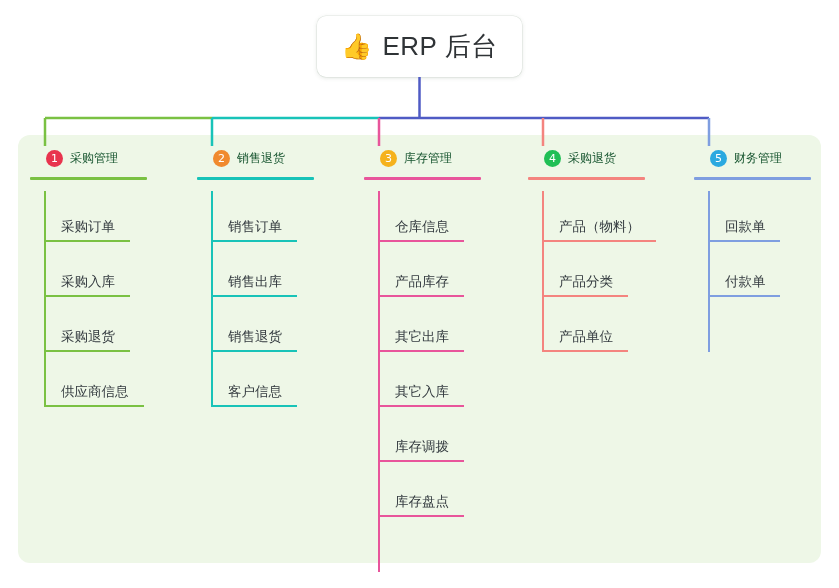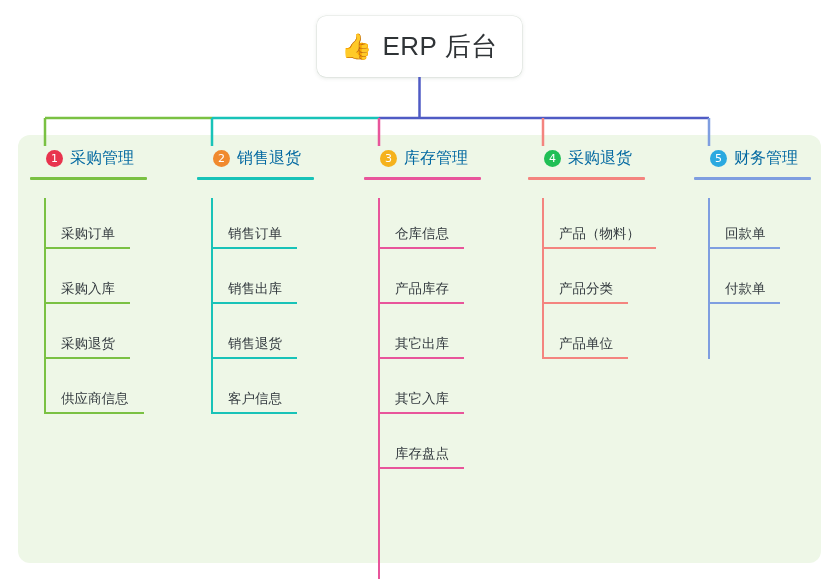--- a/index.html
+++ b/index.html
@@ -47,26 +47,26 @@
     display:flex;align-items:center;gap:7px;
     height:26px;padding-left:16px;
     box-sizing:border-box;
   }
   .badge{
     width:17px;height:17px;border-radius:50%;
     color:#fff;font-size:11px;line-height:17px;text-align:center;
     flex:0 0 auto;font-family:"DejaVu Sans",sans-serif;
   }
   .branch-title{
-    font-size:16px;color:#0369a1;white-space:nowrap;font-weight:400;
+    font-size:12px;color:#14532d;white-space:nowrap;font-weight:400;
   }
   .head-rule{height:3px;border-radius:1px;margin-top:6px;}
 
   
-  .items{position:relative;margin-top:18px;}
+  .items{position:relative;margin-top:11px;}
   .spine{position:absolute;left:14px;top:0;width:2px;}
   .item{
     position:relative;
     height:55px;
   }
   .item-label{
     position:absolute;left:31px;bottom:10px;
     font-size:13.5px;color:#333a3f;white-space:nowrap;
   }
   .item-rule{
@@ -168,20 +168,24 @@
           </div>
           <div class="item">
             <span class="item-label">其它出库</span>
             <div class="item-rule" style="width: 86px; background: rgb(232, 85, 155);"></div>
           </div>
           <div class="item">
             <span class="item-label">其它入库</span>
             <div class="item-rule" style="width: 86px; background: rgb(232, 85, 155);"></div>
           </div>
           <div class="item">
+            <span class="item-label">库存调拨</span>
+            <div class="item-rule" style="width: 86px; background: rgb(232, 85, 155);"></div>
+          </div>
+          <div class="item">
             <span class="item-label">库存盘点</span>
             <div class="item-rule" style="width: 86px; background: rgb(232, 85, 155);"></div>
           </div>
         </div>
       </div>
       <div class="branch" style="left: 528px;">
         <div class="branch-head">
           <span class="badge" style="background: rgb(32, 191, 85);">4</span>
           <span class="branch-title">采购退货</span>
         </div>

